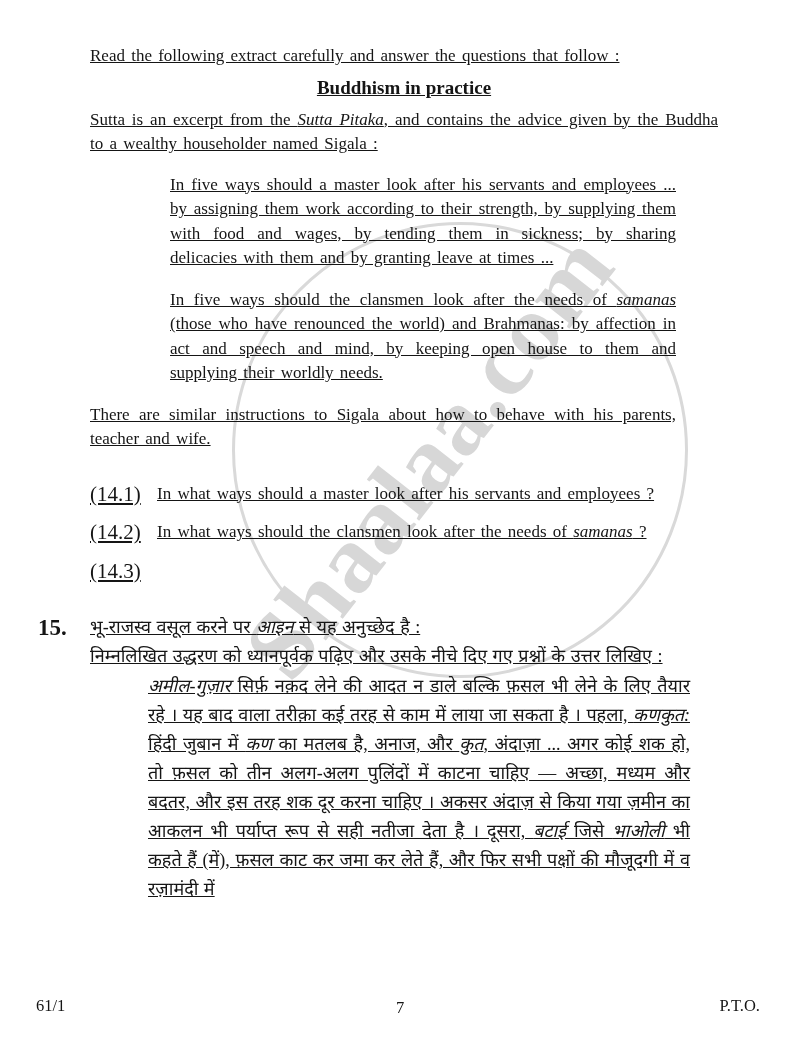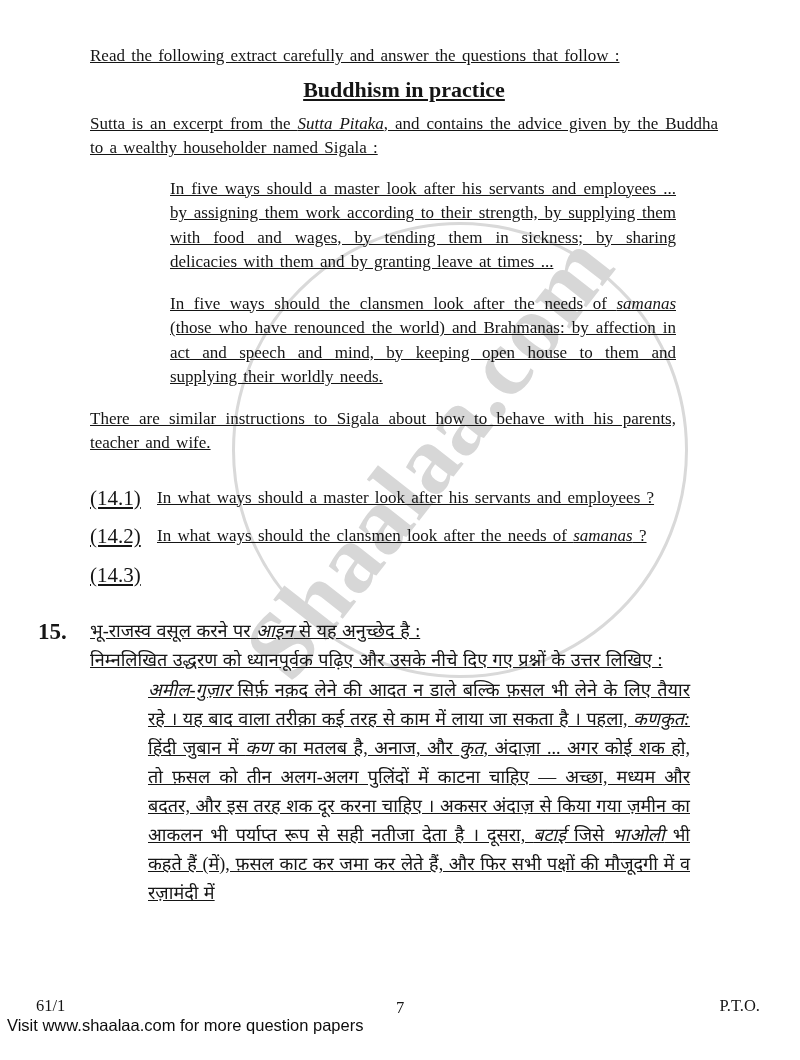--- a/index.html
+++ b/index.html
@@ -37,21 +37,21 @@
     text-decoration:underline;
   }
   .para {
     font-size:17px;
     line-height:24.5px;
     text-align:justify;
     word-spacing:2px;
   }
   .intro { margin-bottom:8px; }
   .heading {
-    font-size:22px; font-weight:bold;
+    font-size:19px; font-weight:bold;
     text-align:center;
     margin-bottom:9px;
   }
   .excerpt-intro { margin-bottom:16px; }
   .blockquote { margin-left:80px; margin-right:42px; }
   .blockquote .para { margin-bottom:17px; }
   .similar-note { margin-right:42px; }
   .questions { margin-top:30px; }
   .qrow { display:flex; margin-bottom:14px; }
   .qnum {
@@ -132,15 +132,14 @@
     </div>
 
   </div>
 
   <div class="footer">
     <span class="f-left">61/1</span>
     <span class="f-center">7</span>
     <span class="f-right">P.T.O.</span>
   </div>
 
-  <div class="banner">Visit www.shaalaa.com for more question papers</div>
 
 </div>
 
 </body></html>

